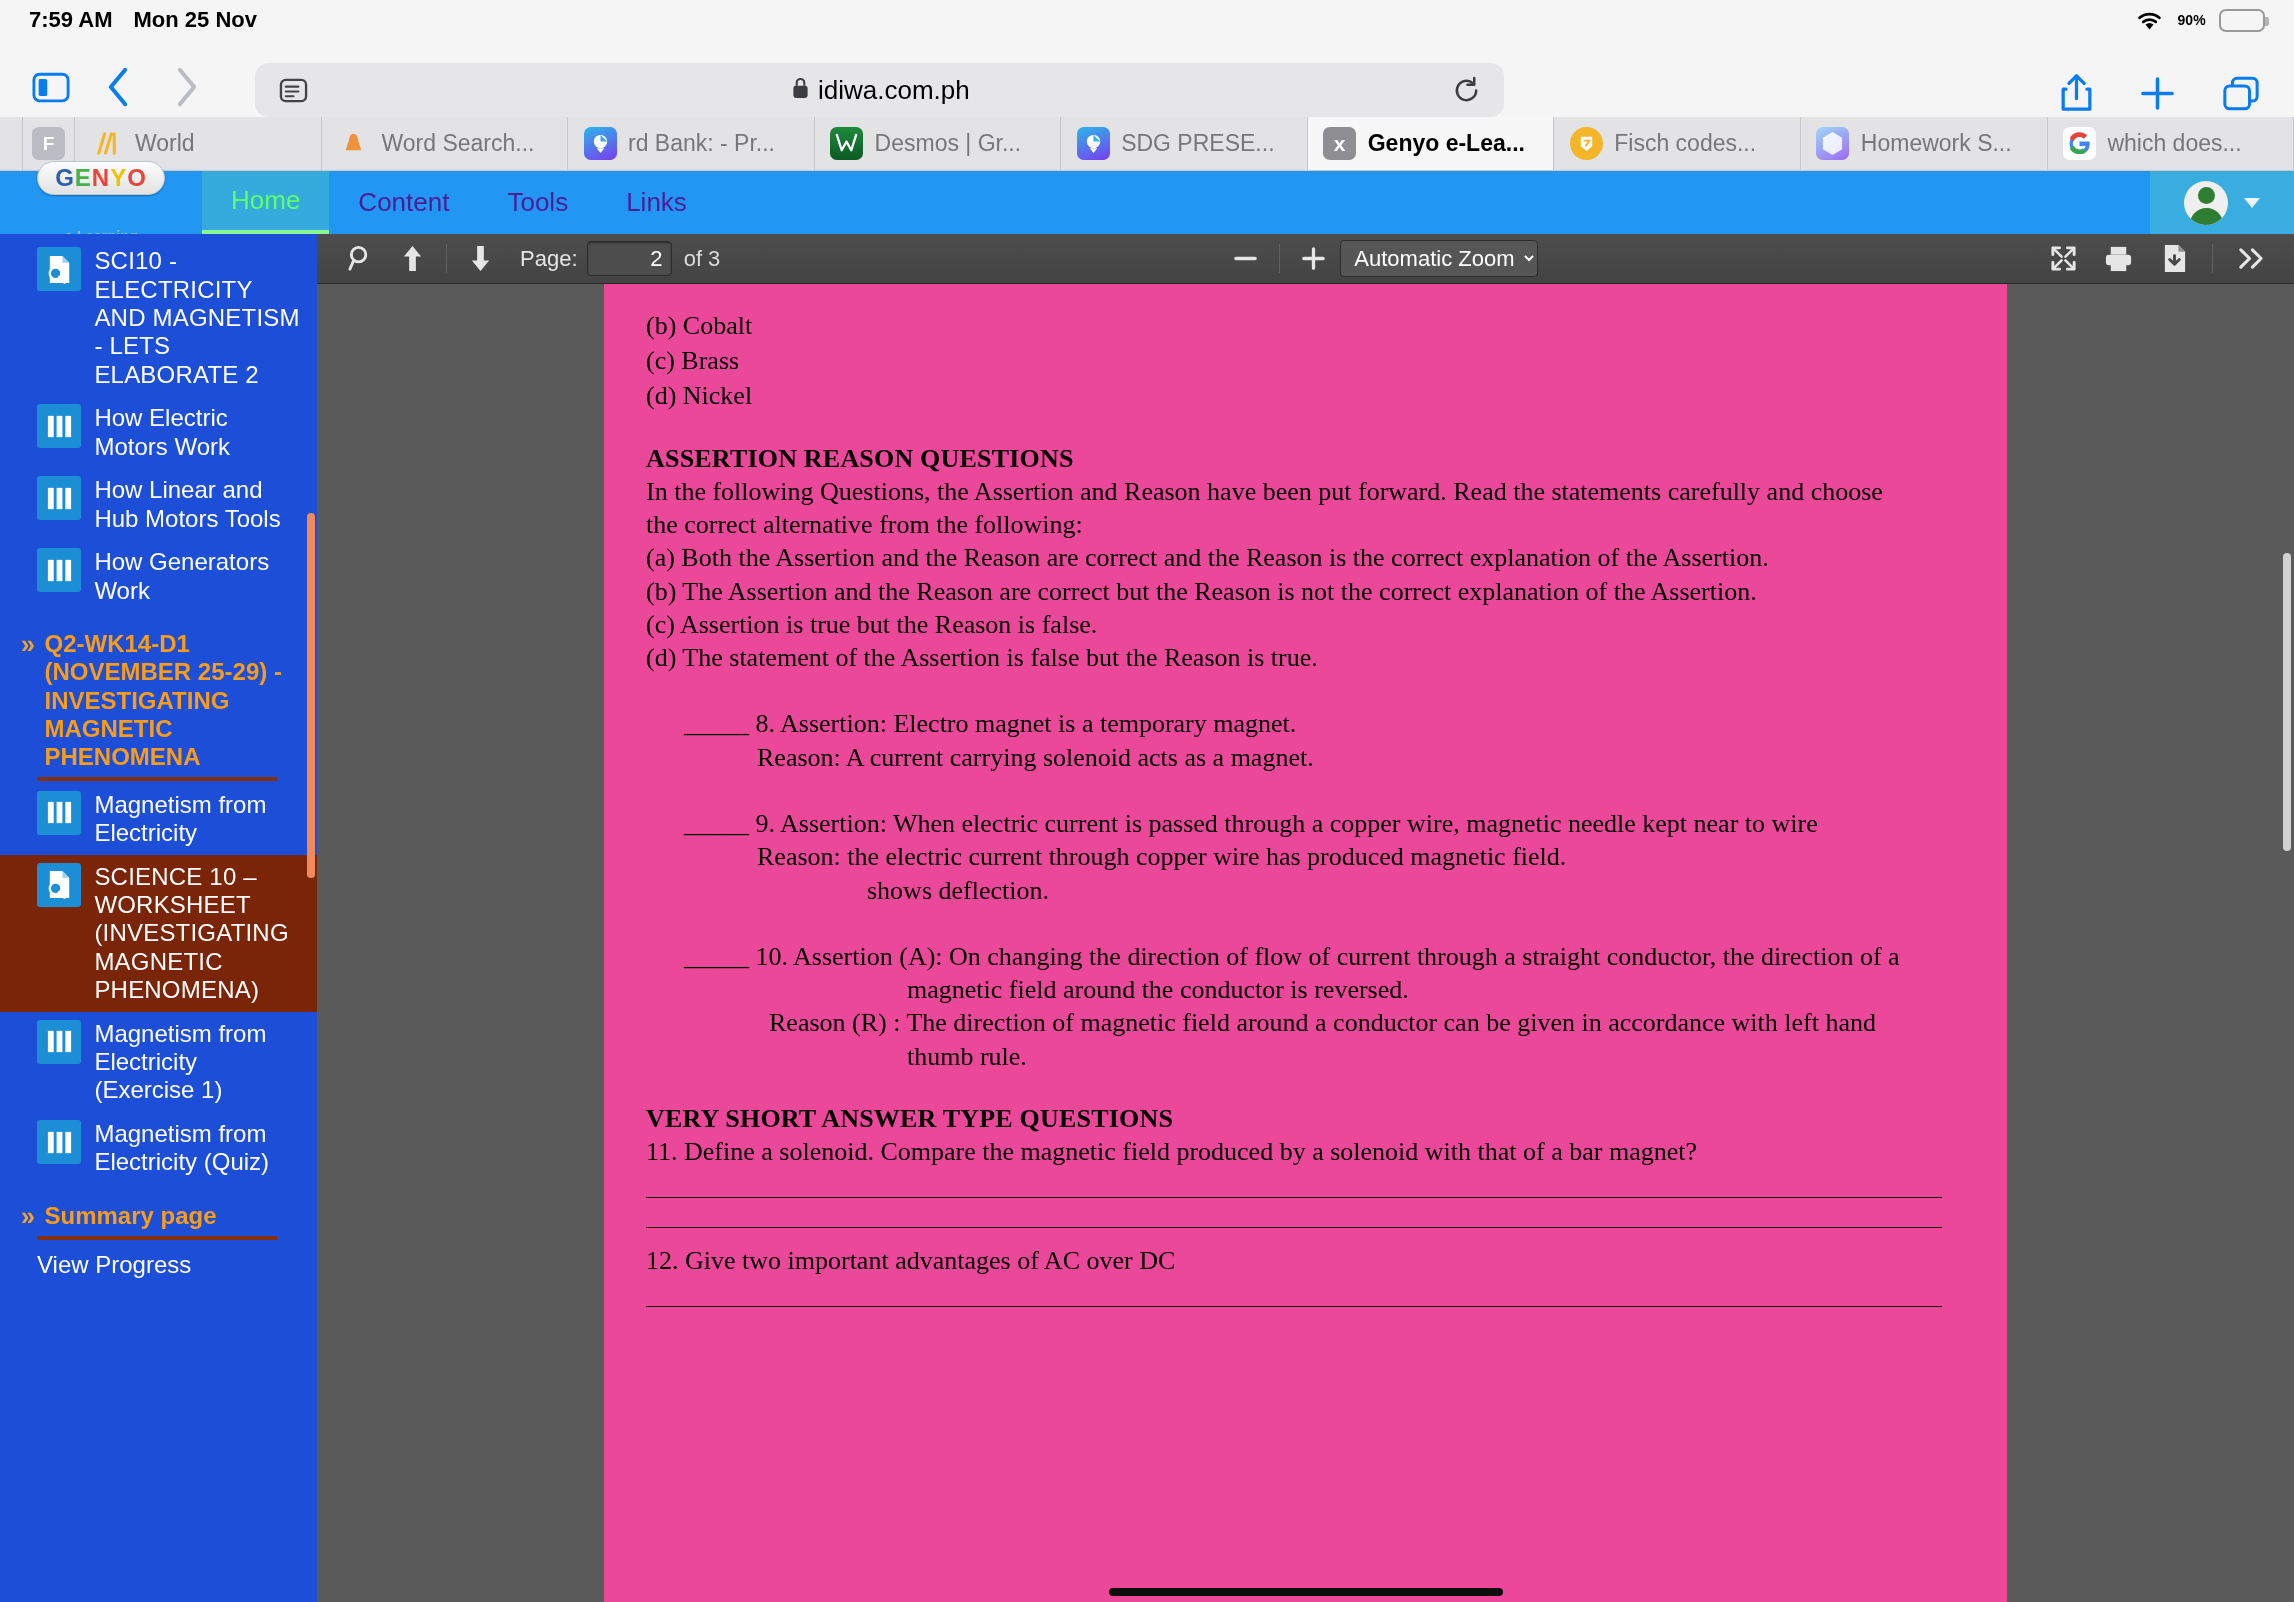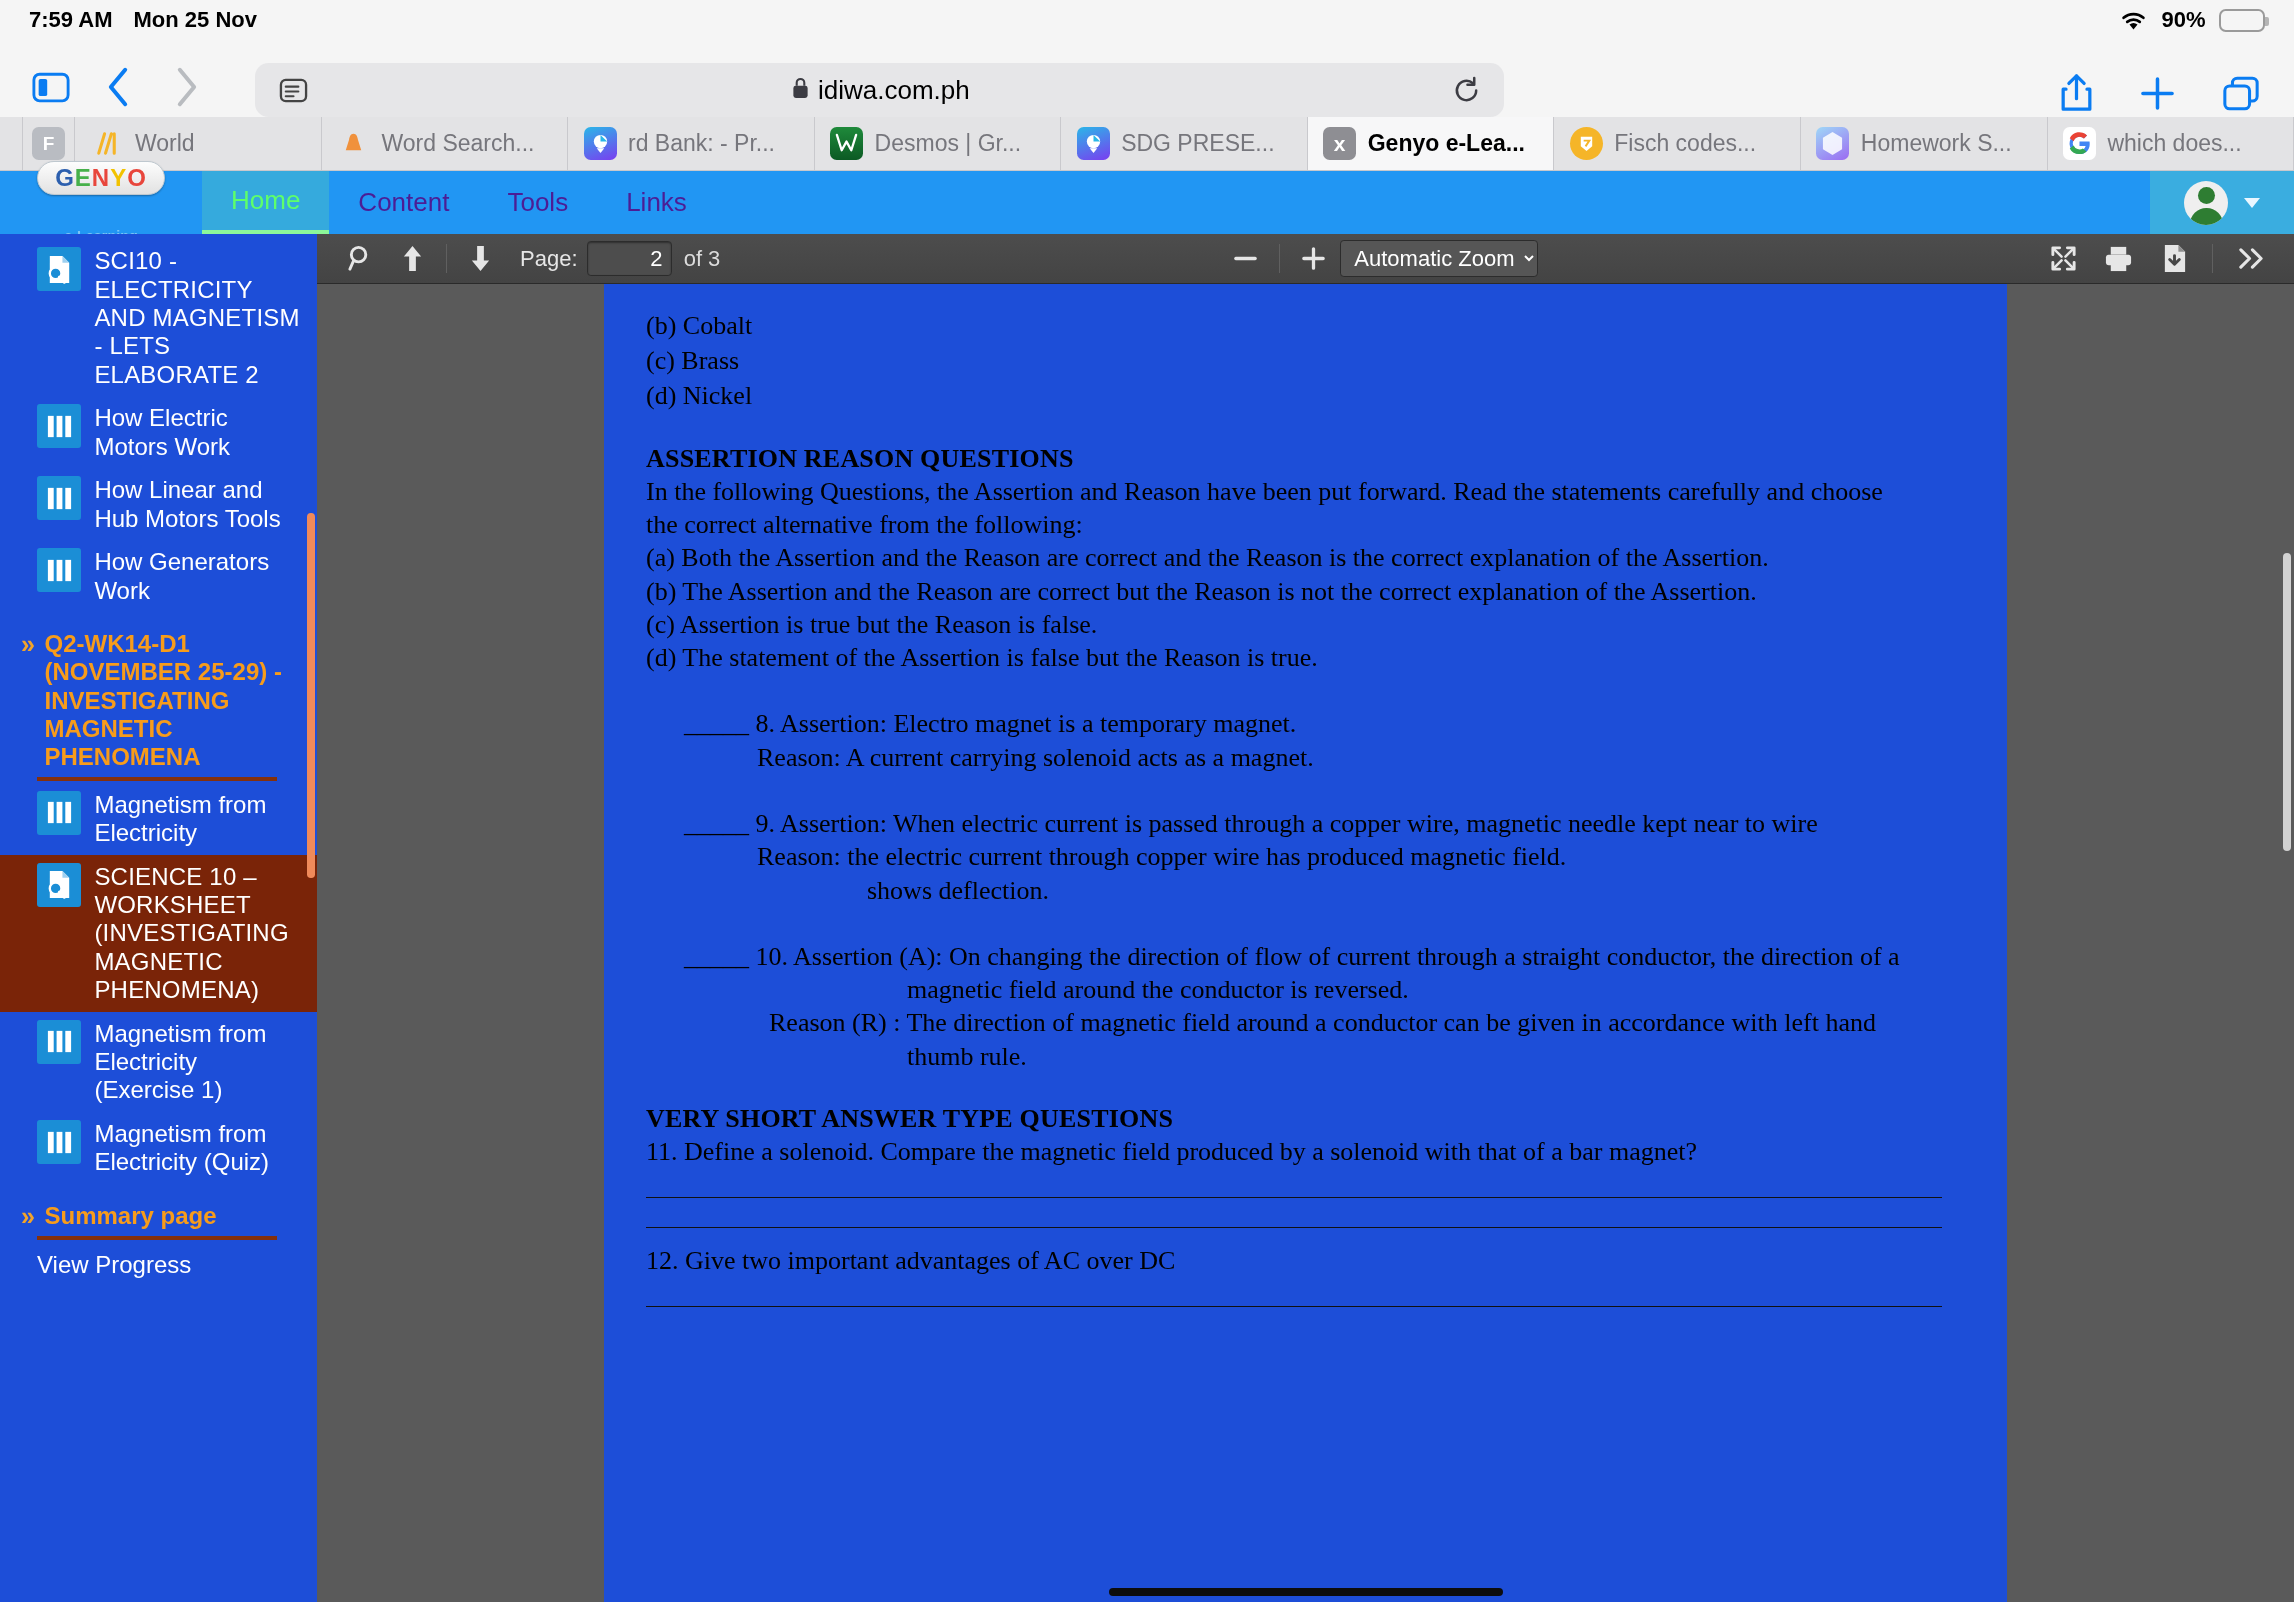--- a/index.html
+++ b/index.html
@@ -23,21 +23,21 @@
   }
   .status-time { margin-right: 21px; }
   .status-date { font-weight: 600; }
   .status-right {
     margin-left: auto;
     display: flex;
     align-items: center;
     gap: 13.4px;
   }
   .wifi-icon { width: 29px; height: 21px; }
-  .battery-pct { font-size: 22px; font-weight: 600; }
+  .battery-pct { font-size: 14px; font-weight: 600; }
   .battery {
     width: 46px; height: 23px;
     border: 2.4px solid #9a9a9a;
     border-radius: 6.7px;
     position: relative;
     padding: 1.9px;
   }
   .battery::after {
     content: "";
     position: absolute;
@@ -373,21 +373,21 @@
   .pdf-scroll {
     flex: 1;
     background: #5a5a5a;
     display: flex;
     justify-content: center;
     overflow: hidden;
     position: relative;
   }
   .pdf-page {
     width: 1403px;
-    background: #1d4ed8;
+    background: #ec4899;
     padding: 25px 42px 0 42px;
     font-family: "Liberation Serif", serif;
     font-size: 26px;
     line-height: 1.28;
     color: #000;
   }
   .opt { margin: 0 0 1.9px 0; }
   .sec-title {
     font-weight: 700;
     margin-top: 29px;

